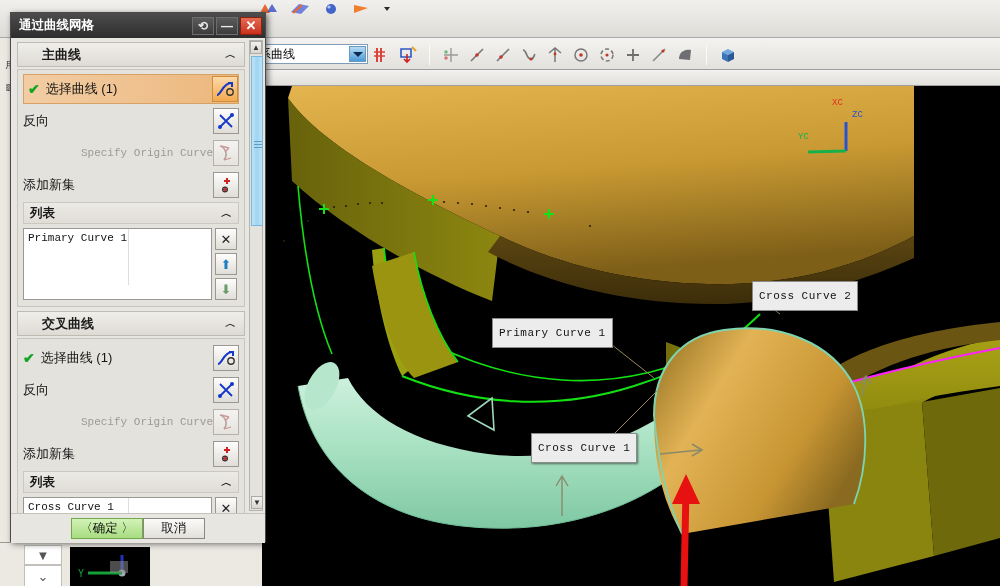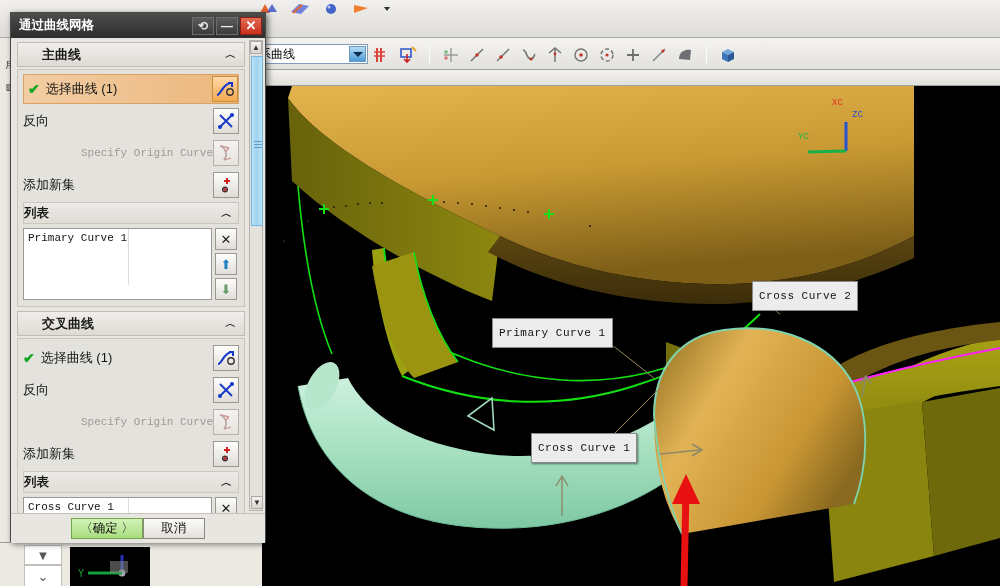--- a/index.html
+++ b/index.html
@@ -134,21 +134,21 @@
   .row .lbl.dim { color: #9d9a95; font-family:"Liberation Mono", monospace; font-size:11px;text-align:right;}
   .row.sel { background: linear-gradient(90deg,#f2cda4,#ecb77c); border:1px solid #d8a165;
              padding-left: 4px; }
   .chk { color: #15a524; font-size: 14px; font-weight: bold; margin-right: 6px; }
   .ibtn { width: 26px; height: 26px; border: 1px solid #9b9893; background: linear-gradient(#fdfdfc,#e0ddd7);
           display:flex;align-items:center;justify-content:center; }
   .ibtn.hot { background: linear-gradient(#fcd9a8,#f3a94f); border-color:#c98f3f; }
   .ibtn.flat { border-color:#b4b1ac; background: linear-gradient(#f4f3f1,#e6e3dd);}
 
   .sub-head { height: 22px; display:flex; align-items:center; font-size:12.5px;
-              font-weight:bold; color:#1b1b1b; 
+              font-weight:bold; color:#1b1b1b; padding-left: 6px;
               background: linear-gradient(#eceae6,#e0ddd7); border:1px solid #cbc8c2;}
   .sub-head .chev { margin-left:auto; margin-right:6px; font-size:11px; }
 
   .list-wrap { display: flex; margin-top: 4px; }
   .lst { flex:1; background:#fff; border:1px solid #9b9893; }
   .lst-row { height: 18px; display:flex; font-family:"Liberation Mono", monospace;
              font-size: 11px; color:#111; }
   .lst-row .c1 { width: 105px; padding-left: 4px; line-height:18px; white-space:nowrap;
                  border-right:1px solid #dedede; }
   .lst-row .c2 { flex:1; }

